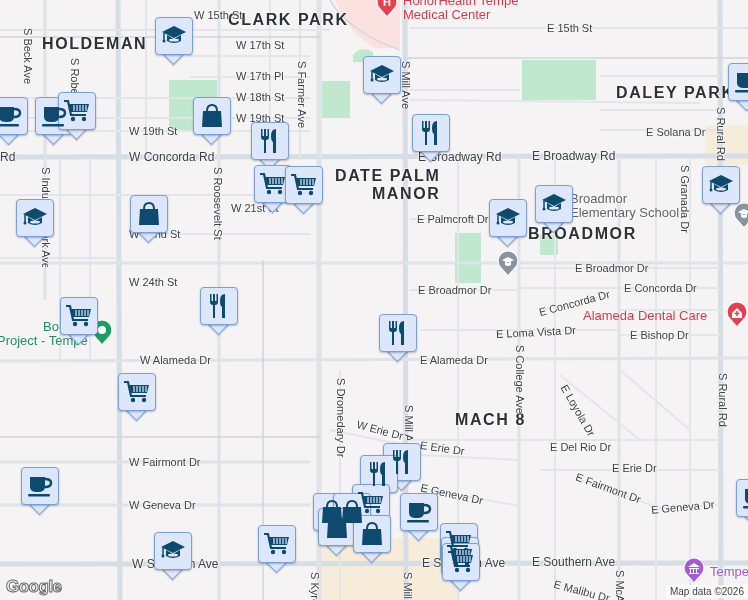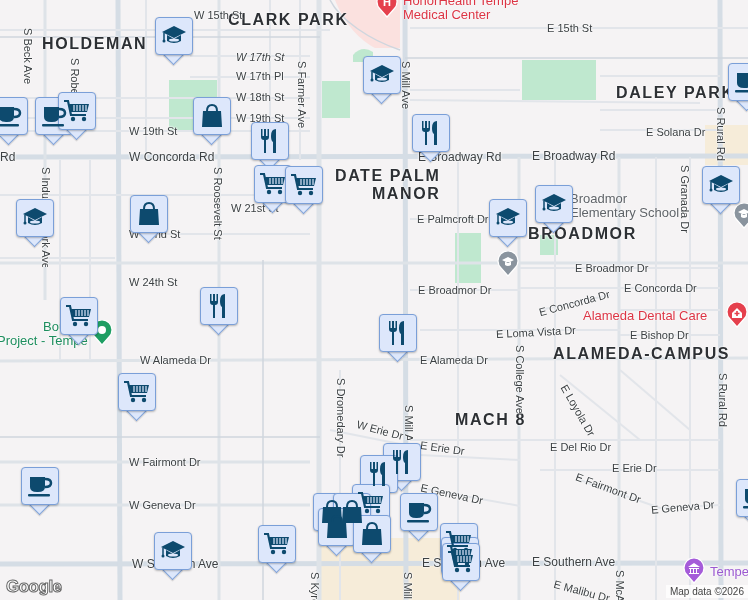--- a/index.html
+++ b/index.html
@@ -112,26 +112,25 @@
       <path d="M330,0 C340,20 370,40 400,50"></path>
     </g>
   </svg>
 
   <div class="hood" style="left:228px;top:11px;">CLARK PARK</div>
   <div class="hood" style="left:42px;top:35px;">HOLDEMAN</div>
   <div class="hood" style="left:576px;top:84px;padding-left:40px;">DALEY PARK</div>
   <div class="hood" style="left:335px;top:167px;white-space:pre;">DATE PALM
 MANOR</div>
   <div class="hood" style="left:528px;top:225px;">BROADMOR</div>
-  <div class="hood" style="left:553px;top:345px;">ALAMEDA-CAMPUS</div>
   <div class="hood" style="left:455px;top:411px;">MACH 8</div>
 
   <div class="lbl" style="left:194px;top:10px;">W 15th St</div>
   <div class="lbl" style="left:547px;top:23px;">E 15th St</div>
-  <div class="lbl" style="left:236px;top:52px;font-style:italic;">W 17th St</div>
+  <div class="lbl" style="left:236px;top:40px;">W 17th St</div>
   <div class="lbl" style="left:236px;top:71px;">W 17th Pl</div>
   <div class="lbl" style="left:236px;top:92px;">W 18th St</div>
   <div class="lbl" style="left:236px;top:113px;">W 19th St</div>
   <div class="lbl" style="left:129px;top:126px;">W 19th St</div>
   <div class="lbl" style="left:0px;top:151px;font-size:12px;">Rd</div>
   <div class="lbl" style="left:129px;top:151px;font-size:12px;">W Concorda Rd</div>
   <div class="lbl" style="left:418px;top:151px;font-size:12px;">E Broadway Rd</div>
   <div class="lbl" style="left:532px;top:150px;font-size:12px;">E Broadway Rd</div>
   <div class="lbl" style="left:646px;top:127px;">E Solana Dr</div>
   <div class="lbl" style="left:231px;top:203px;">W 21st St</div>

